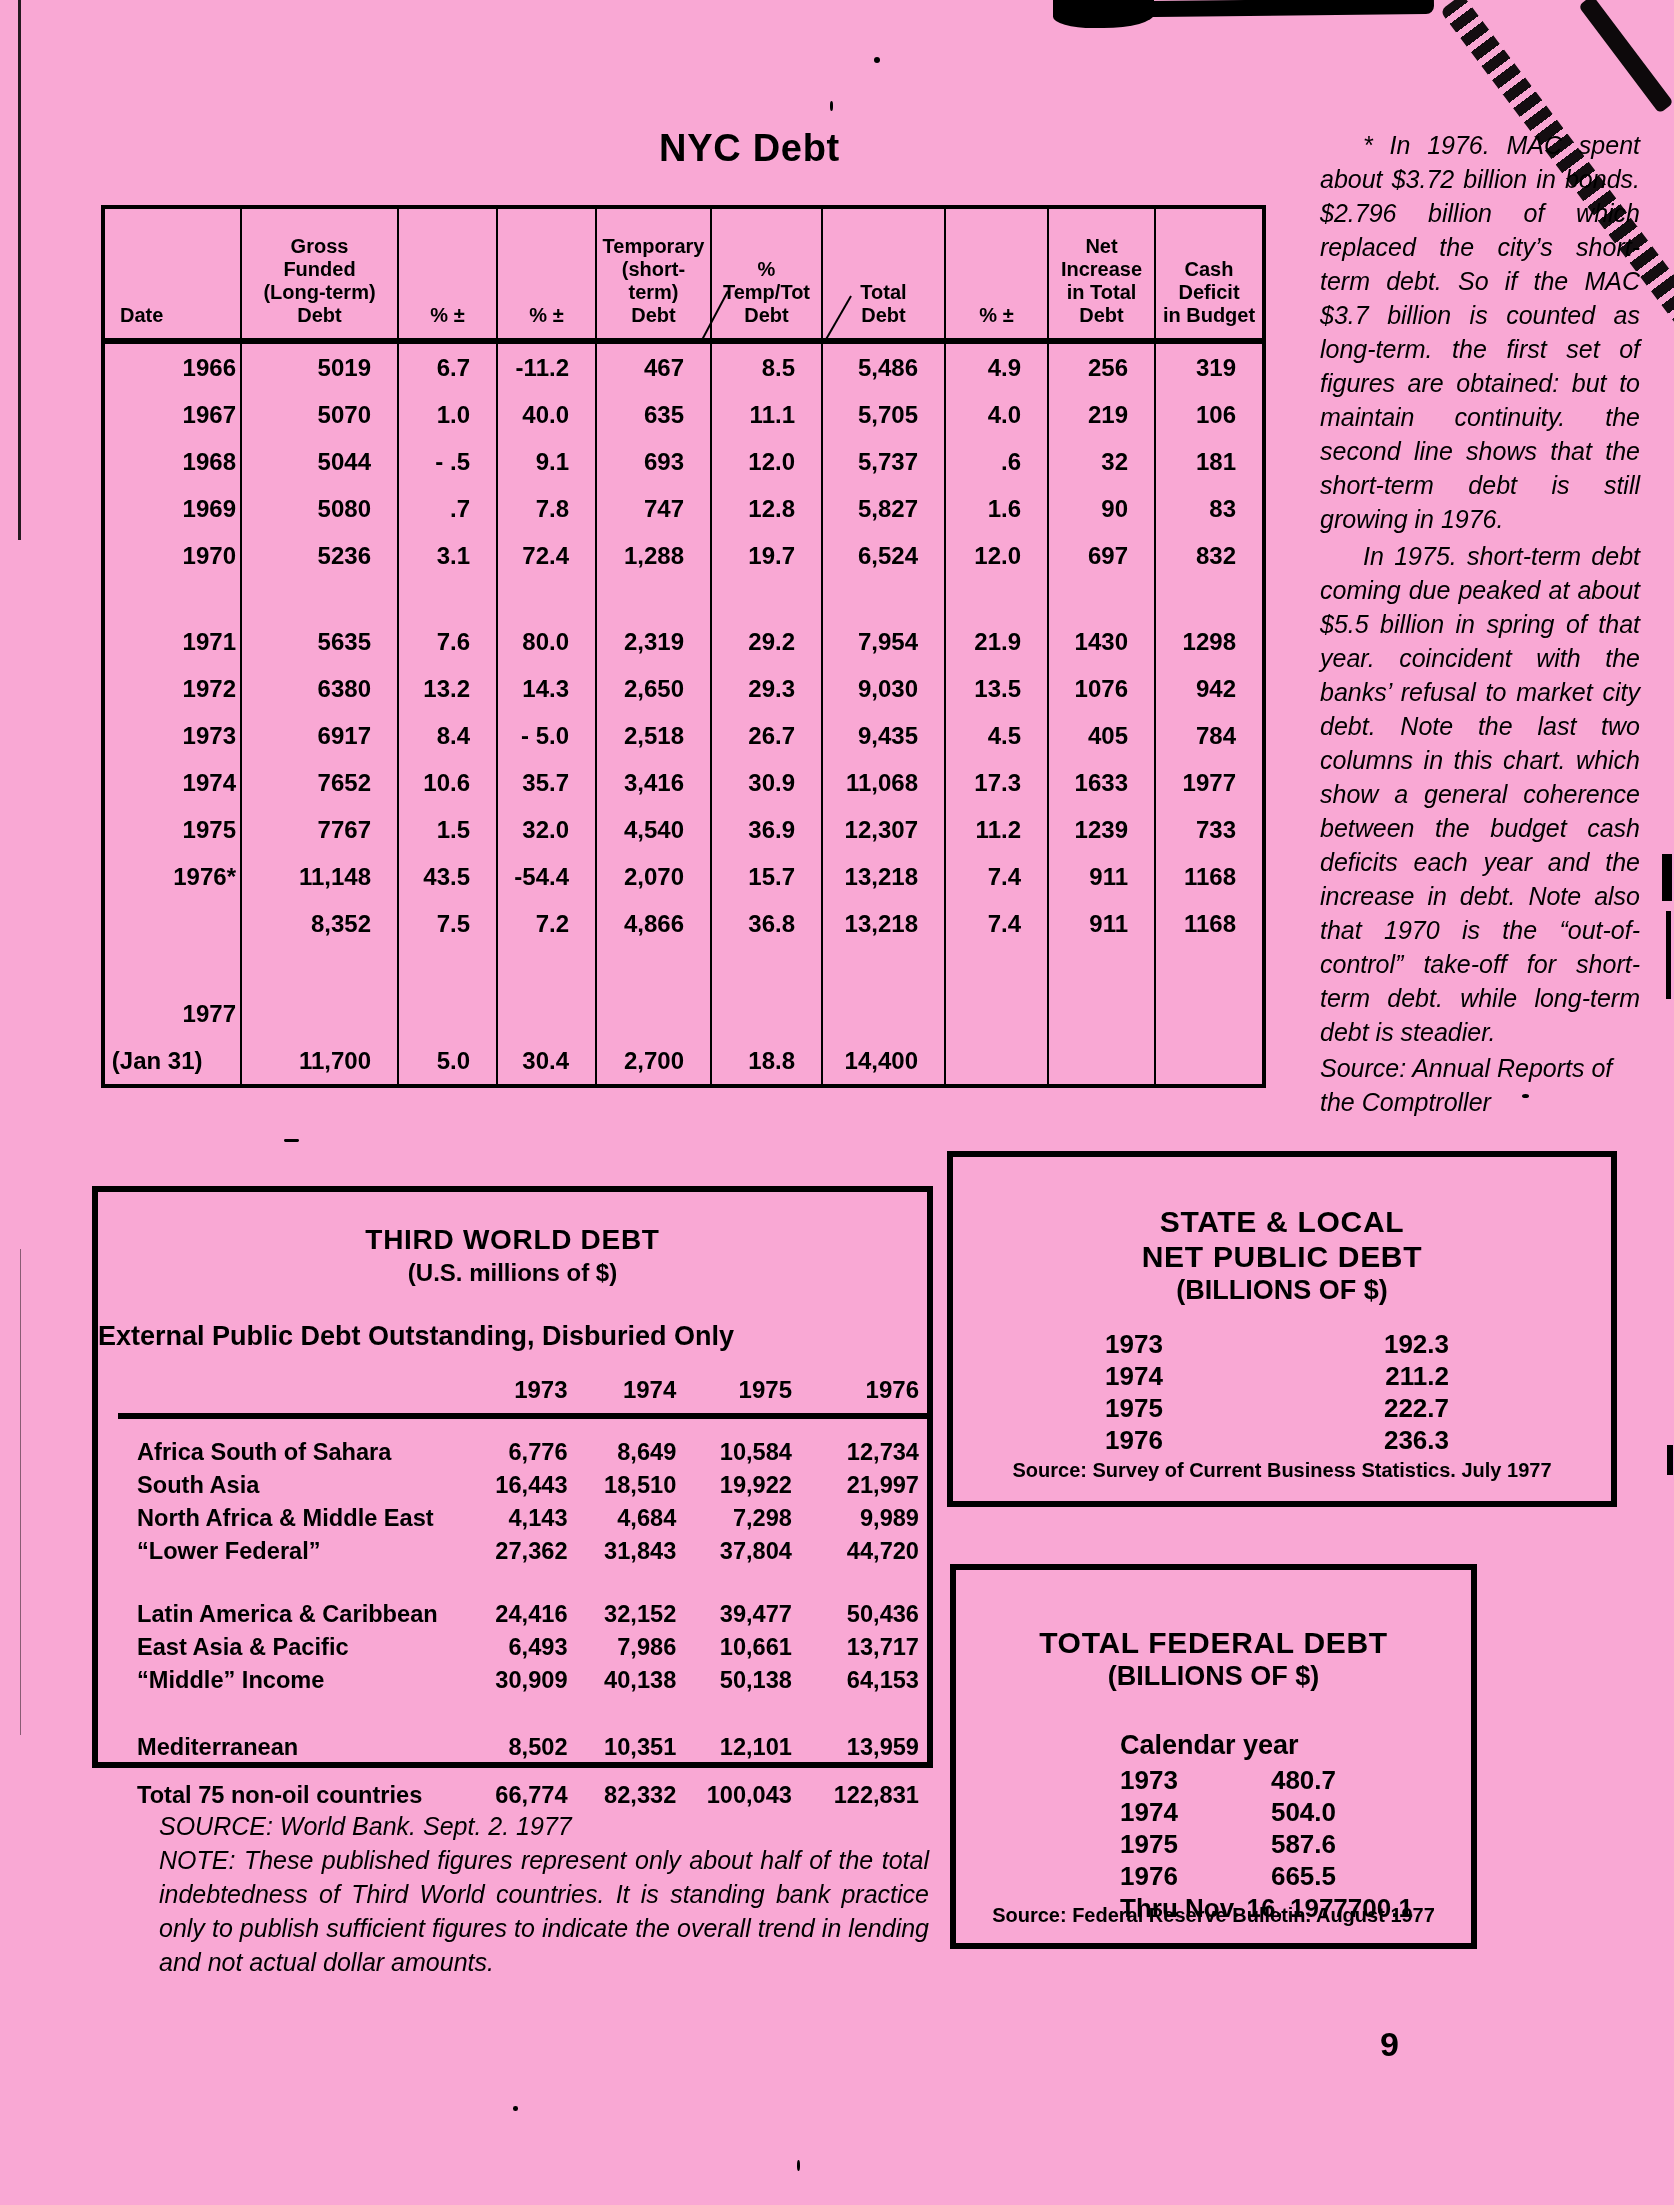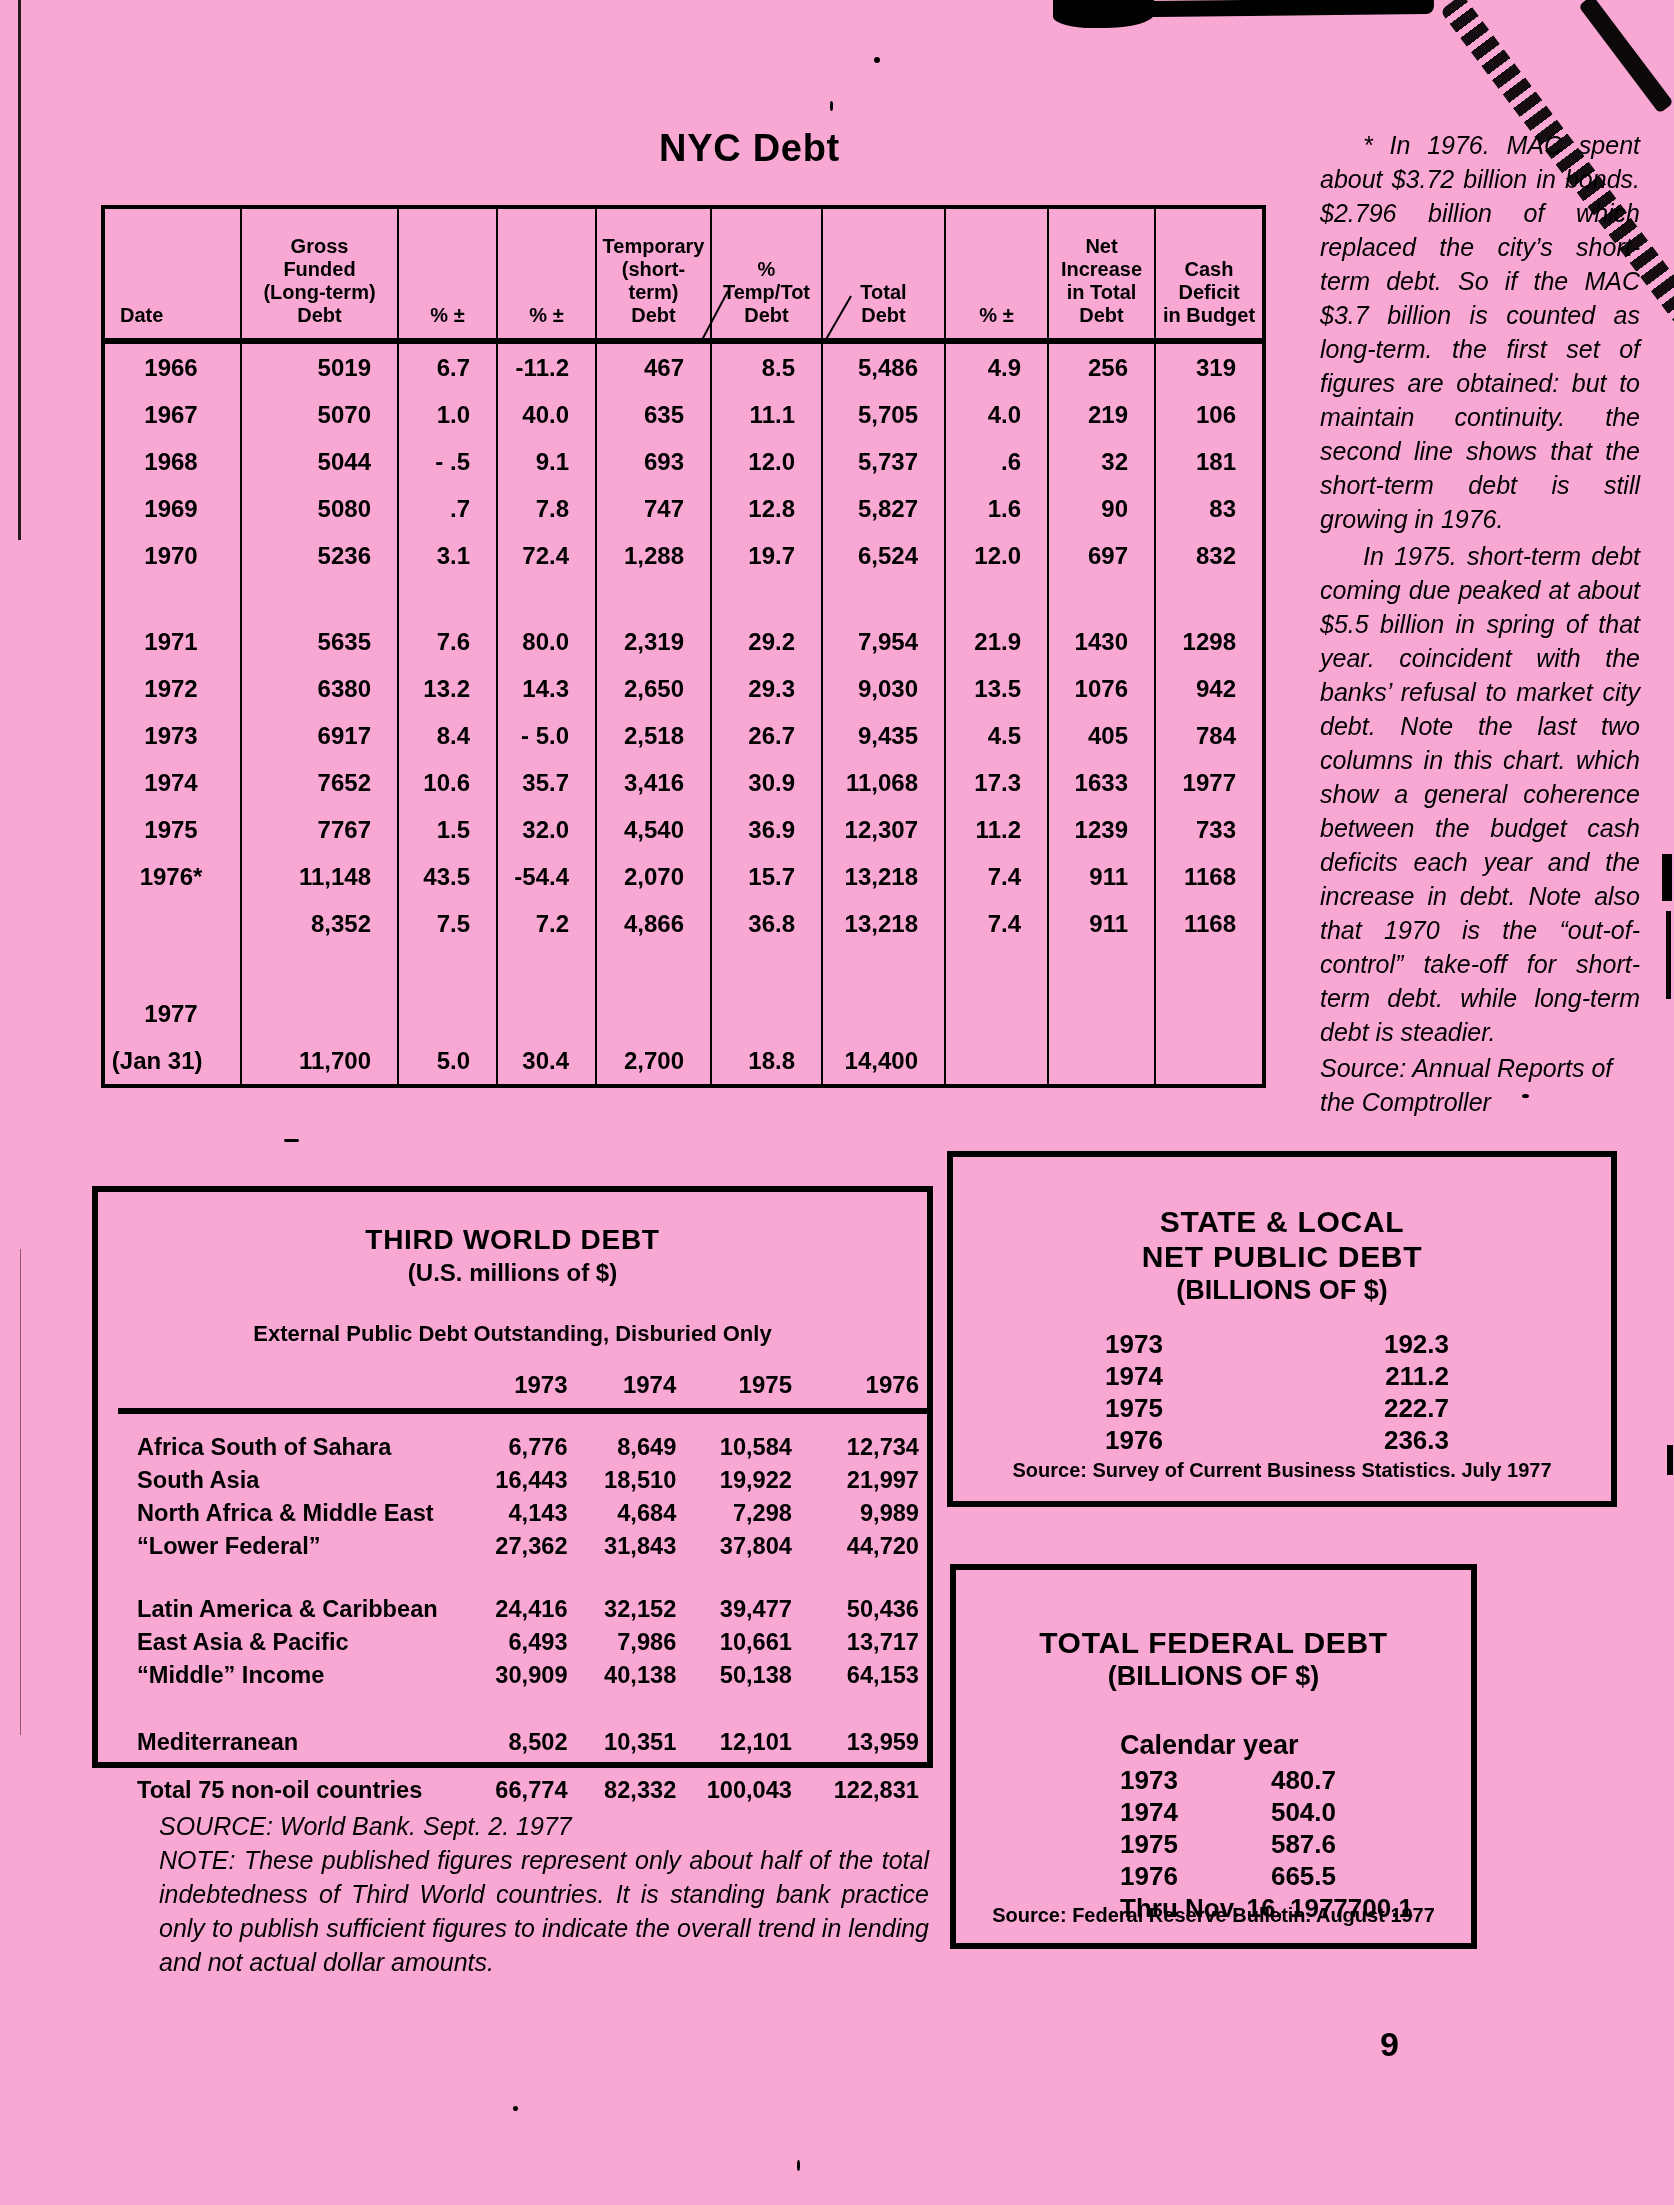--- a/index.html
+++ b/index.html
@@ -20,40 +20,40 @@
   table.nyc thead tr{height:134px;}
   table.nyc thead th{
     border-bottom:6px solid #000;vertical-align:bottom;padding-bottom:10.8px;
     font-size:20px;line-height:23px;font-weight:bold;text-align:center;
   }
   table.nyc thead th.date{text-align:left;padding-left:15px;}
   table.nyc tbody td{
     height:45px;font-size:24px;font-weight:bold;text-align:right;
     padding-right:26px;white-space:nowrap;
   }
-  table.nyc tbody td.date{text-align:center;padding-right:4px;}
+  table.nyc tbody td.date{padding-right:4px;}
   table.nyc tbody td.jan{text-align:left;padding-left:6.8px;}
   table.nyc tr.spacer td{height:auto;}
   .hdr-slash{position:absolute;width:2px;background:#000;transform-origin:top center;}
   
   .commentary{
     position:absolute;left:1320px;top:128px;width:320px;
     font-style:italic;font-size:25px;line-height:34px;text-align:justify;
   }
   .commentary p{margin:0 0 2.7px 0;}
   .commentary p.ind{text-indent:43px;}
   .commentary .src{text-align:left;}
   
   .tw-box{
     position:absolute;left:92px;top:1186px;width:841px;height:582px;
     border:6px solid #000;box-sizing:border-box;
   }
   .tw-title{margin-top:32px;text-align:center;font-size:28px;font-weight:bold;letter-spacing:0.7px;}
   .tw-sub{margin-top:2.7px;text-align:center;font-size:24px;font-weight:bold;}
-  .tw-head2{margin-top:34px;text-align:center;font-size:22px;font-weight:bold;}
+  .tw-head2{margin-top:34px;font-size:27px;font-weight:bold;}
   table.tw{border-collapse:collapse;table-layout:fixed;margin:23px 0 0 20px;}
   table.tw th{font-size:24px;font-weight:bold;text-align:right;padding-right:8px;
     padding-bottom:9.5px;border-bottom:6.8px solid #000;}
   table.tw th.lbl{border-bottom:6.8px solid #000;}
   table.tw td{height:31px;font-size:23.6px;font-weight:bold;text-align:right;padding-right:8px;white-space:nowrap;}
   table.tw td.lbl{text-align:left;padding-left:19px;}
   table.tw tr.spacer td{height:auto;border:none;}
   table.tw tr.first td{padding-top:17.6px;}
   
   .tw-note{

